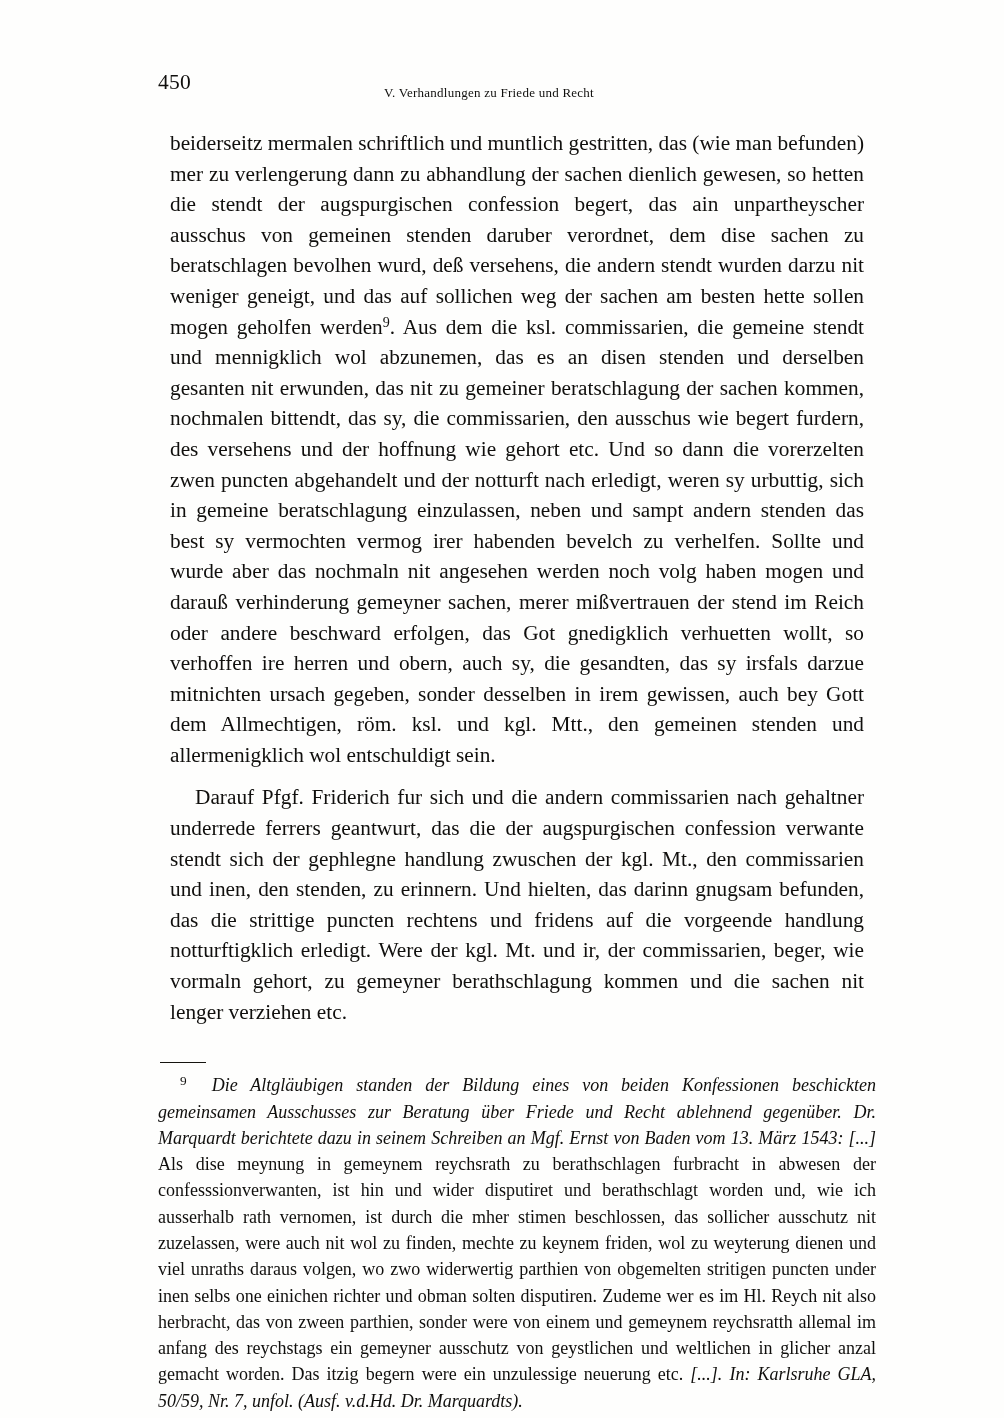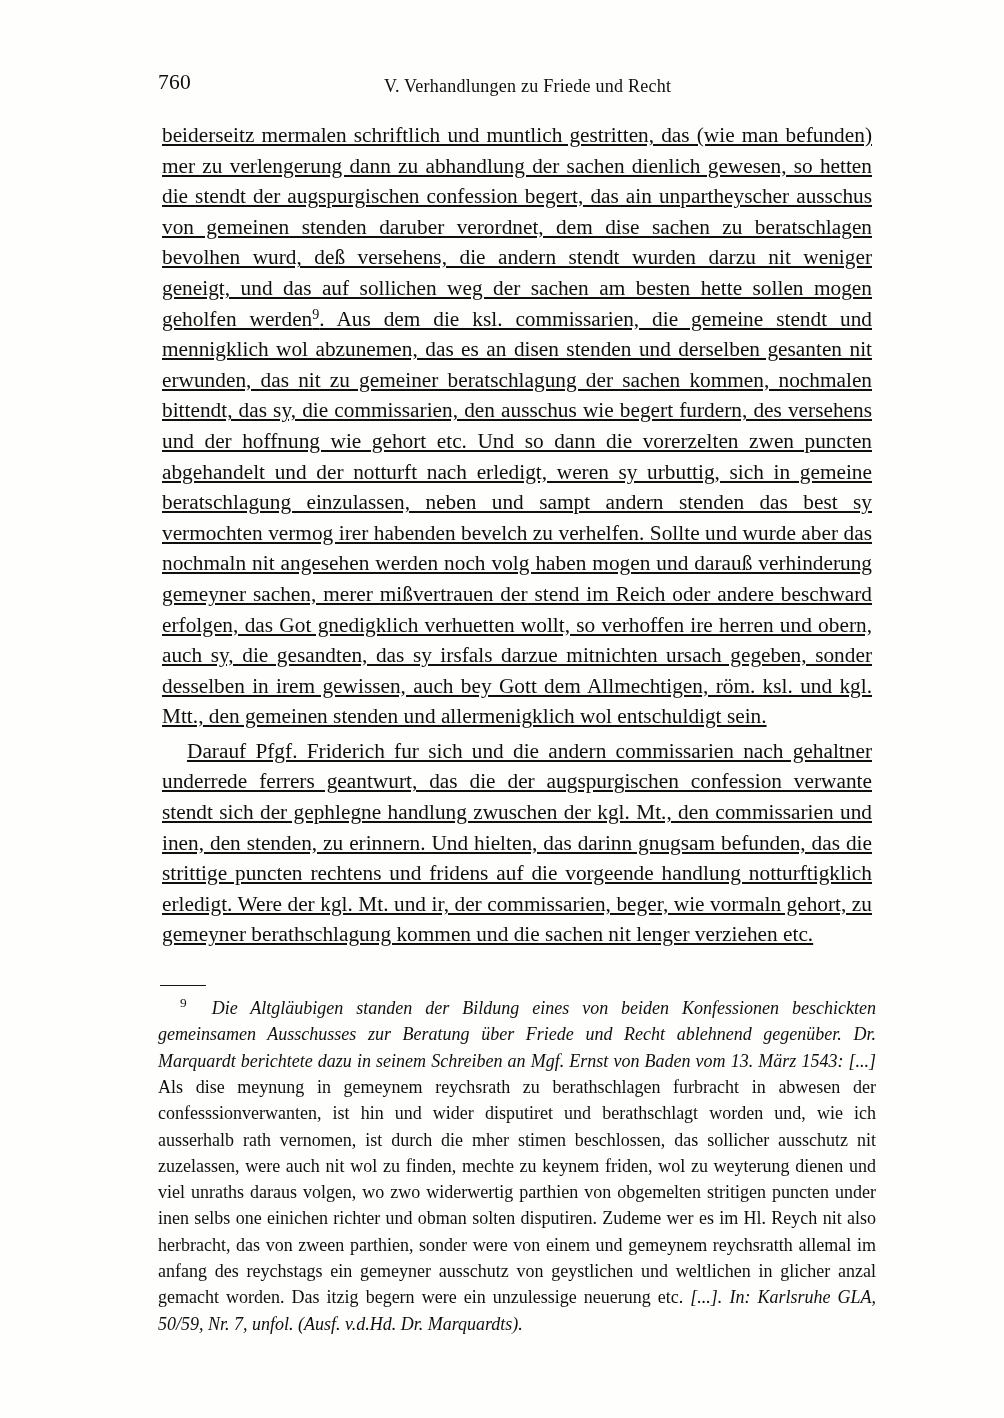--- a/index.html
+++ b/index.html
@@ -38,37 +38,36 @@
   }
   .runhead .folio {
     position: absolute;
     left: 0;
     top: 0;
     letter-spacing: 0.2px;
   }
   .runhead .title {
     position: absolute;
     left: 226px;
-    top: 5px;
-    font-size: 18px;
+    top: 14px;
+    font-size: 13px;
     letter-spacing: 0.25px;
   }
 
   
   .body-text {
     font-size: 21.3px;
     line-height: 30.6px;
     text-align: justify;
     text-justify: inter-word;
     hyphens: none;
     letter-spacing: 0.01px;
   }
   .body-text p {
-    margin: 4px;
-    text-decoration: underline;
+    margin: 12px;
   }
   .body-text p.indent {
     text-indent: 25px;
   }
   .fnref {
     font-size: 0.66em;
     vertical-align: 0.52em;
     line-height: 0;
   }
 
@@ -101,21 +100,21 @@
     font-style: italic;
   }
 </style>
 </head>
 <body>
 
 <div class="page">
   <div class="content">
 
     <div class="runhead">
-      <span class="folio">760</span>
+      <span class="folio">450</span>
       <span class="title">V. Verhandlungen zu Friede und Recht</span>
     </div>
 
     <div class="body-text">
 
       <p><span>beiderseitz mermalen schriftlich und muntlich gestritten, das (wie man befunden) mer zu verlengerung dann zu abhandlung der sachen dienlich gewesen, so hetten die stendt der augspurgischen confession begert, das ain unpartheyscher ausschus von gemeinen stenden daruber verordnet, dem dise sachen zu beratschlagen bevolhen wurd, deß versehens, die andern stendt wurden darzu nit weniger geneigt, und das auf sollichen weg der sachen am besten hette sollen mogen geholfen werden</span><span class="fnref">9</span><span>. Aus dem die ksl. commissarien, die gemeine stendt und mennigklich wol abzunemen, das es an disen stenden und derselben gesanten nit erwunden, das nit zu gemeiner beratschlagung der sachen kommen, nochmalen bittendt, das sy, die commissarien, den ausschus wie begert furdern, des versehens und der hoffnung wie gehort etc. Und so dann die vorerzelten zwen puncten abgehandelt und der notturft nach erledigt, weren sy urbuttig, sich in gemeine beratschlagung einzulassen, neben und sampt andern stenden das best sy vermochten vermog irer habenden bevelch zu verhelfen. Sollte und wurde aber das nochmaln nit angesehen werden noch volg haben mogen und darauß verhinderung gemeyner sachen, merer mißvertrauen der stend im Reich oder andere beschward erfolgen, das Got gnedigklich verhuetten wollt, so verhoffen ire herren und obern, auch sy, die gesandten, das sy irsfals darzue mitnichten ursach gegeben, sonder desselben in irem gewissen, auch bey Gott dem Allmechtigen, röm. ksl. und kgl. Mtt., den gemeinen stenden und allermenigklich wol entschuldigt sein.</span></p>
 
       <p class="indent"><span>Darauf Pfgf. Friderich fur sich und die andern commissarien nach gehaltner underrede ferrers geantwurt, das die der augspurgischen confession verwante stendt sich der gephlegne handlung zwuschen der kgl. Mt., den commissarien und inen, den stenden, zu erinnern. Und hielten, das darinn gnugsam befunden, das die strittige puncten rechtens und fridens auf die vorgeende handlung notturftigklich erledigt. Were der kgl. Mt. und ir, der commissarien, beger, wie vormaln gehort, zu gemeyner berathschlagung kommen und die sachen nit lenger verziehen etc.</span></p>
 
     </div>

